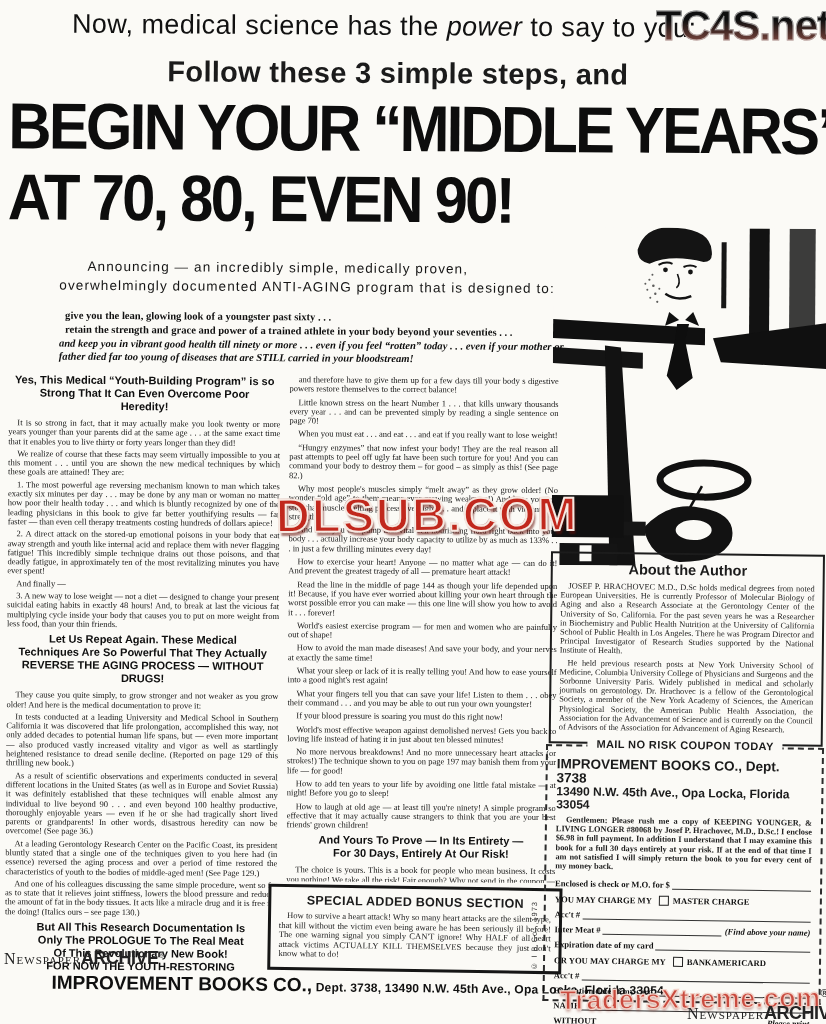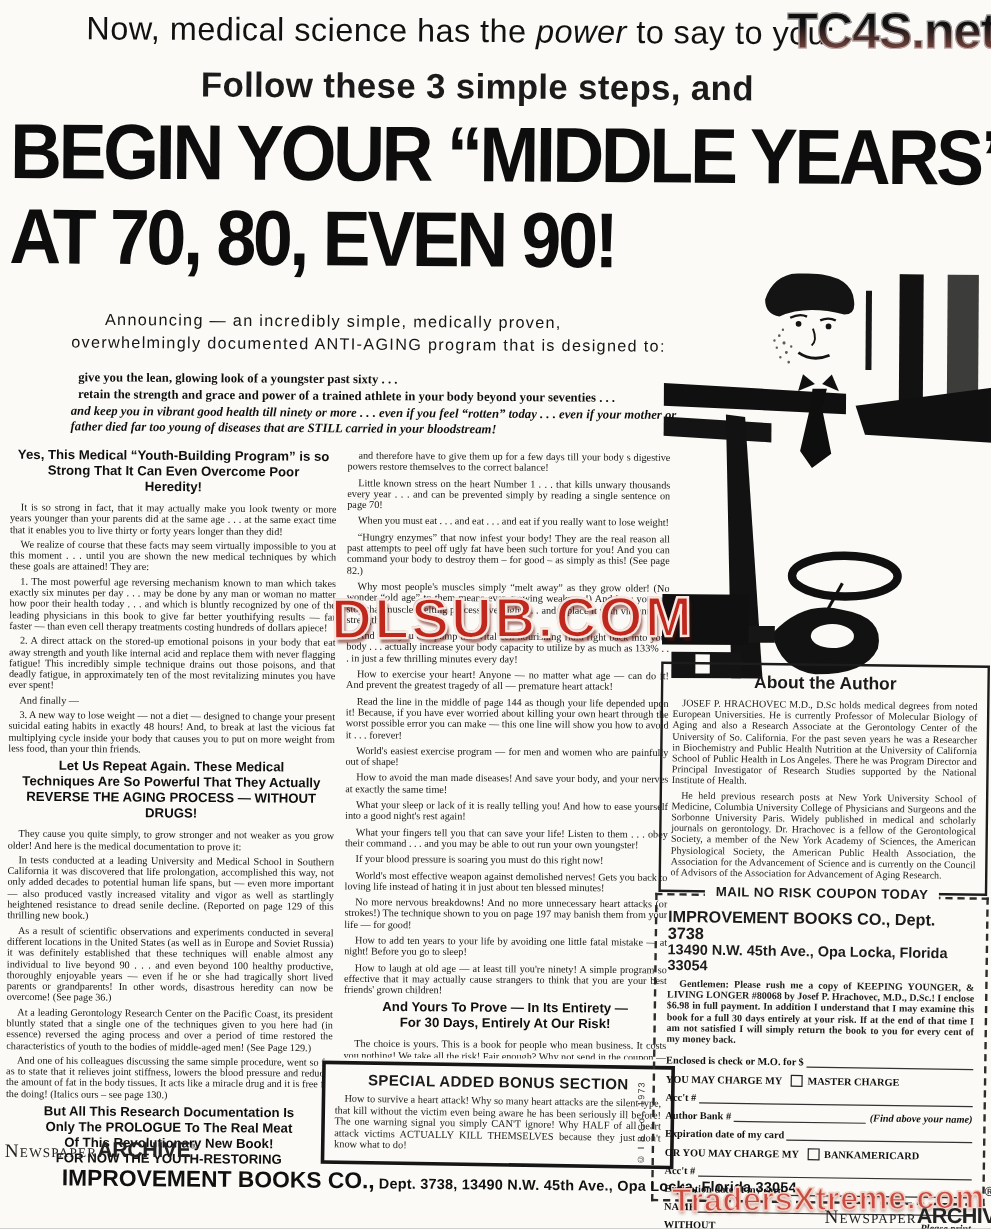--- a/index.html
+++ b/index.html
@@ -239,21 +239,21 @@
       <div class="frow">
         <span>YOU MAY CHARGE MY</span>
         <span class="cb"></span>
         <span>MASTER CHARGE</span>
       </div>
       <div class="frow">
         <span>Acc't #</span>
         <span class="rule"></span>
       </div>
       <div class="frow">
-        <span>Author Bank #</span>
+        <span>Inter Meat #</span>
         <span class="rule"></span>
         <span class="note">(Find above your name)</span>
       </div>
       <div class="frow">
         <span>Expiration date of my card</span>
         <span class="rule"></span>
       </div>
       <div class="frow">
         <span>OR YOU MAY CHARGE MY</span>
         <span class="cb"></span>

